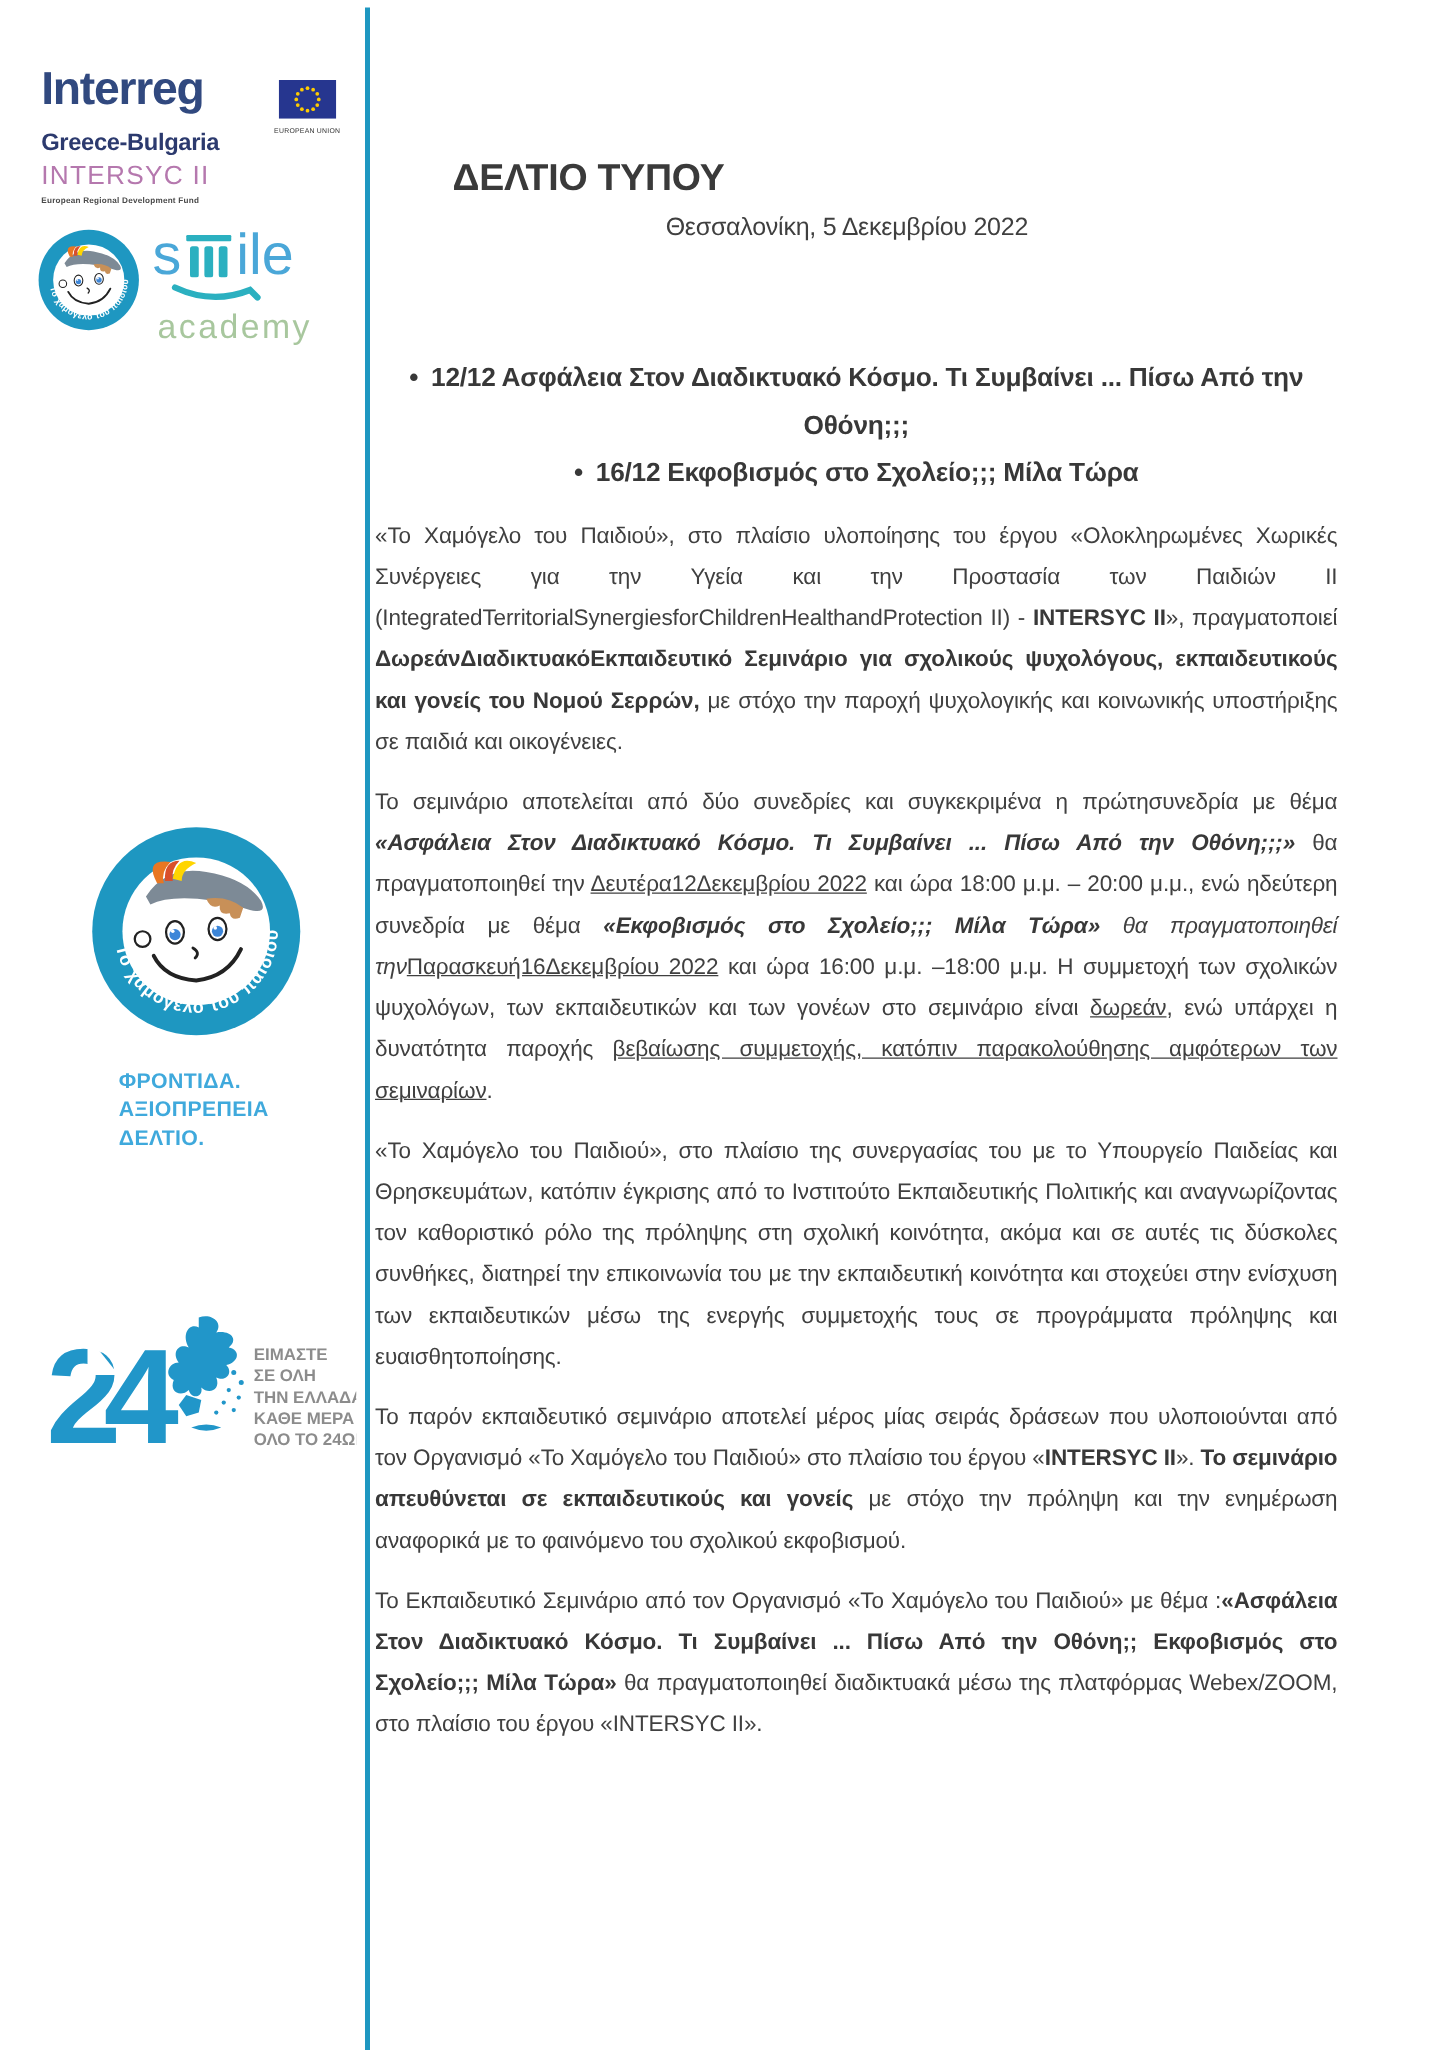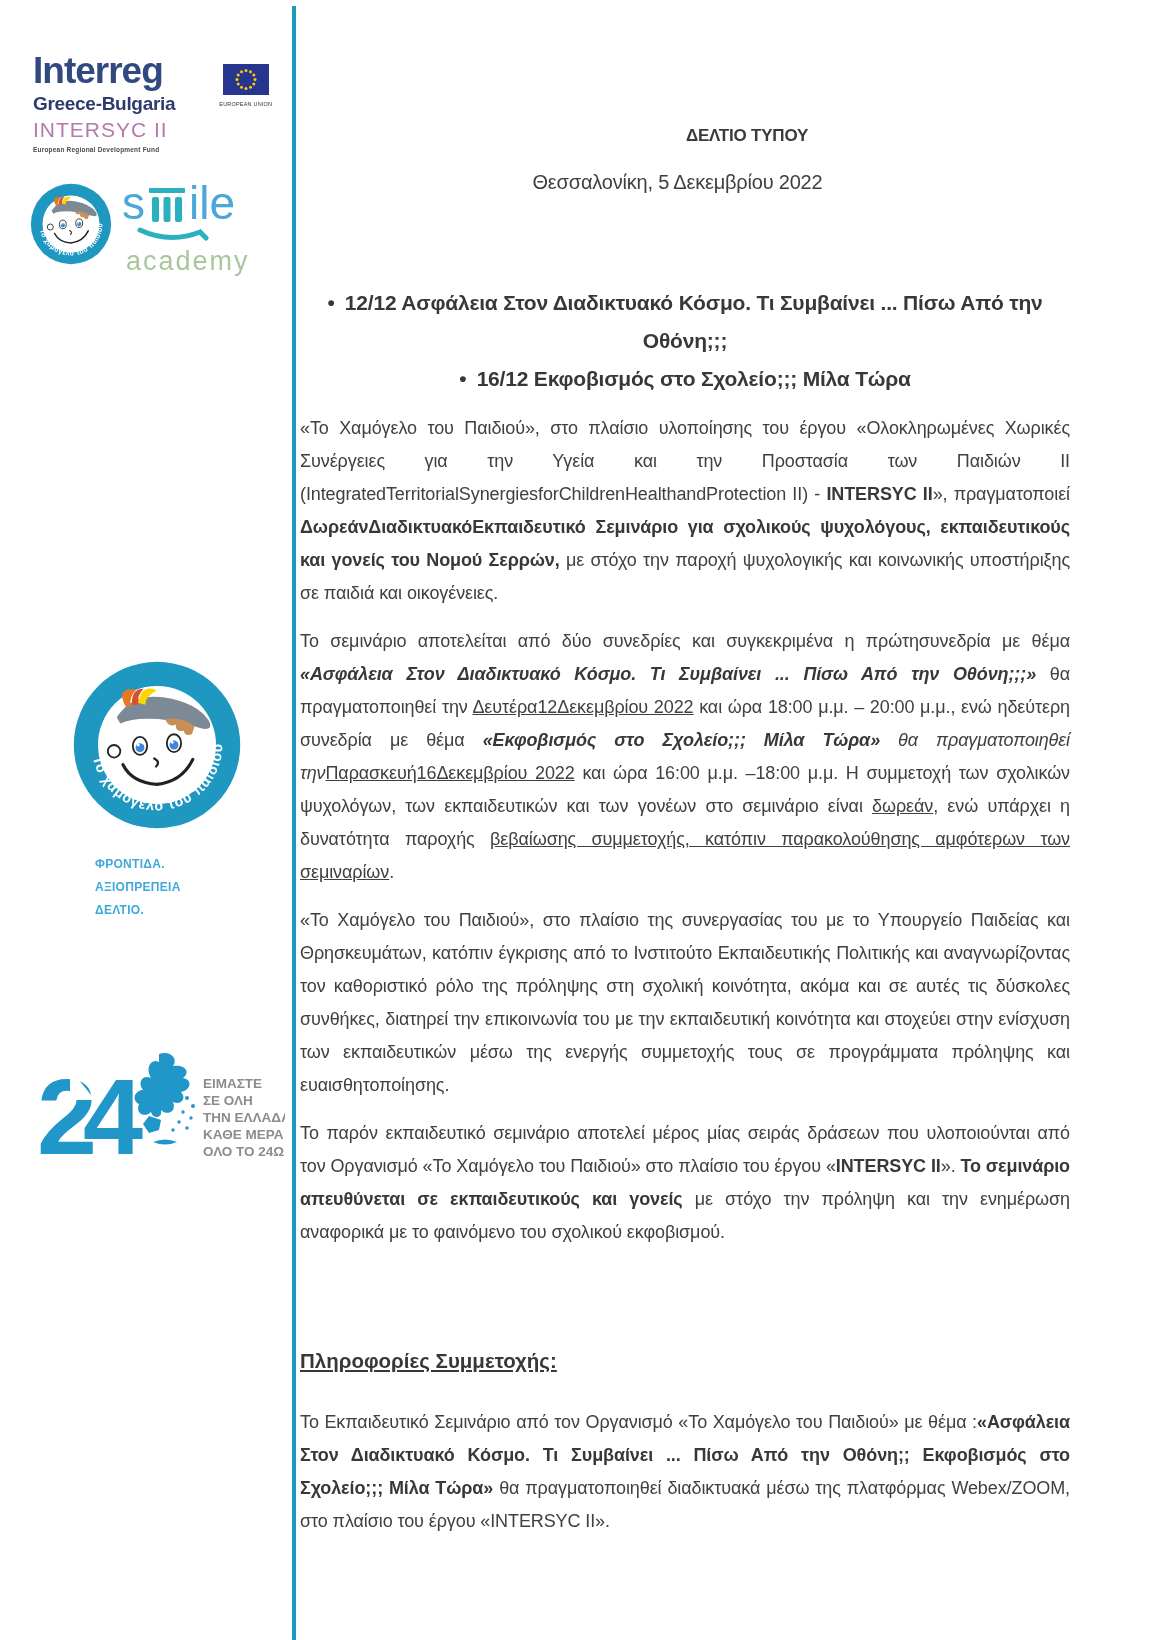--- a/index.html
+++ b/index.html
@@ -11,43 +11,43 @@
   .vrule{position:absolute;left:292px;top:6px;width:4px;height:1634px;
     background:var(--divider,#1e97c1);}
 
   
   .interreg{position:absolute;left:33px;top:52px;width:232px;}
   .ir-row{display:flex;align-items:flex-start;gap:36px;}
   .ir-text{flex:0 0 auto;}
   .ir-brand{font-size:37px;font-weight:bold;letter-spacing:-1px;line-height:1;
     color:var(--interreg-blue,#31497f);}
   .ir-program{font-size:19px;font-weight:bold;color:var(--interreg-dark,#2c3a6e);
-    margin-top:4px;letter-spacing:-0.3px;}
+    margin-top:15px;letter-spacing:-0.3px;}
   .ir-project{font-size:21px;color:var(--intersyc-purple,#b578ae);margin-top:3px;letter-spacing:1px;}
   .ir-fund{font-size:6.5px;font-weight:bold;color:#4a4a4a;margin-top:4px;letter-spacing:0.2px;}
   .eu{margin-left:8px;margin-top:12px;text-align:center;flex:0 0 auto;}
   .eu-label{font-size:5.5px;color:#333;margin-top:2px;letter-spacing:0.2px;}
 
   .smile{position:absolute;left:30px;top:183px;display:flex;align-items:flex-start;}
   .smile-word{margin-left:10px;}
   .smile-line{display:flex;align-items:flex-end;font-size:46px;line-height:0.9;
     color:var(--smile-blue,#4aa7d8);}
   .smile-line .temple{margin:0 2px 2px 2px;}
   .swoosh{display:block;margin:2px 0 0 14px;}
   .academy{font-size:27px;color:var(--academy-green,#a8c79e);letter-spacing:2px;margin:2px 0 0 4px;}
 
   .hamogelo-big{position:absolute;left:72px;top:660px;}
-  .values{position:absolute;left:95px;top:853px;font-size:12px;font-weight:600;
+  .values{position:absolute;left:95px;top:853px;font-size:17px;font-weight:600;
     color:var(--values-blue,#3fa9dc);line-height:23px;letter-spacing:0.3px;}
 
   .always{position:absolute;left:35px;top:1036px;}
 
   
-  .kicker{position:absolute;left:362px;top:126px;width:770px;text-align:center;
-    font-size:17px;font-weight:bold;color:#3a3a3a;letter-spacing:-0.2px;}
+  .kicker{position:absolute;left:362px;top:126px;width:770px;text-align:left;
+    font-size:30px;font-weight:bold;color:#3a3a3a;letter-spacing:-0.2px;}
   .dateline{position:absolute;left:300px;top:171px;width:755px;text-align:center;
     font-size:20px;color:#3f3f3f;letter-spacing:-0.2px;}
   .doc{position:absolute;left:300px;top:254px;width:770px;}
   .doc-title{font-size:21px;font-weight:bold;text-align:center;margin:0 auto;width:752px;
     line-height:1.62;color:#383838;letter-spacing:-0.2px;}
   .bullets{margin:30px 0 2px;padding:0;list-style:none;text-align:center;font-weight:bold;
     font-size:21px;line-height:1.8;color:#383838;letter-spacing:-0.2px;}
   .bullets li::before{content:"\2022\2002";}
   .para{font-size:18px;line-height:33px;text-align:justify;margin:15px 0 0;
     letter-spacing:-0.1px;color:#404040;}
@@ -222,17 +222,16 @@
     <ul class="bullets">
       <li>12/12 Ασφάλεια Στον Διαδικτυακό Κόσμο. Τι Συμβαίνει ... Πίσω Από την Οθόνη;;;</li>
       <li>16/12 Εκφοβισμός  στο Σχολείο;;; Μίλα Τώρα</li>
     </ul>
 
     <p class="para"><span>«Το Χαμόγελο του Παιδιού», στο πλαίσιο υλοποίησης του έργου «Ολοκληρωμένες Χωρικές Συνέργειες για την Υγεία και την Προστασία των Παιδιών II (IntegratedTerritorialSynergiesforChildrenHealthandProtection II) - </span><span class="b">INTERSYC II</span><span>», πραγματοποιεί </span><span class="b">ΔωρεάνΔιαδικτυακόΕκπαιδευτικό Σεμινάριο για σχολικούς ψυχολόγους, εκπαιδευτικούς και γονείς του Νομού Σερρών,</span><span> με στόχο την παροχή ψυχολογικής και κοινωνικής υποστήριξης σε παιδιά και οικογένειες.</span></p>
     <p class="para"><span>Το σεμινάριο αποτελείται από δύο συνεδρίες και συγκεκριμένα η πρώτησυνεδρία με θέμα </span><span class="b i">«Ασφάλεια Στον Διαδικτυακό Κόσμο. Τι Συμβαίνει ... Πίσω Από την Οθόνη;;;»</span><span>  θα πραγματοποιηθεί την </span><span class="u">Δευτέρα12Δεκεμβρίου 2022</span><span> και ώρα 18:00 μ.μ. – 20:00 μ.μ., ενώ ηδεύτερη συνεδρία με θέμα </span><span class="b i">«Εκφοβισμός στο Σχολείο;;; Μίλα Τώρα»</span><span class="i"> θα πραγματοποιηθεί την</span><span class="u">Παρασκευή16Δεκεμβρίου 2022</span><span> και ώρα 16:00 μ.μ. –18:00 μ.μ. Η συμμετοχή των σχολικών ψυχολόγων, των εκπαιδευτικών και των γονέων στο σεμινάριο είναι </span><span class="u">δωρεάν</span><span>, ενώ υπάρχει η δυνατότητα παροχής </span><span class="u">βεβαίωσης συμμετοχής, κατόπιν παρακολούθησης αμφότερων των σεμιναρίων</span><span>.</span></p>
     <p class="para"><span>«Το Χαμόγελο του Παιδιού», στο πλαίσιο της συνεργασίας του με το Υπουργείο Παιδείας και Θρησκευμάτων, κατόπιν έγκρισης από το Ινστιτούτο Εκπαιδευτικής Πολιτικής και αναγνωρίζοντας τον καθοριστικό ρόλο της πρόληψης στη σχολική κοινότητα, ακόμα και σε αυτές τις δύσκολες συνθήκες, διατηρεί την επικοινωνία του με την εκπαιδευτική κοινότητα και στοχεύει στην ενίσχυση των εκπαιδευτικών μέσω της ενεργής συμμετοχής τους σε προγράμματα πρόληψης και ευαισθητοποίησης.</span></p>
     <p class="para"><span>Το παρόν εκπαιδευτικό σεμινάριο αποτελεί μέρος μίας σειράς δράσεων που υλοποιούνται από τον Οργανισμό «Το Χαμόγελο του Παιδιού» στο πλαίσιο του έργου «</span><span class="b">INTERSYC II</span><span>».  </span><span class="b">Το σεμινάριο απευθύνεται σε εκπαιδευτικούς και γονείς</span><span> με στόχο την πρόληψη και την ενημέρωση αναφορικά με το φαινόμενο του σχολικού εκφοβισμού.</span></p>
 
-    <h2 class="info-heading">Πληροφορίες Συμμετοχής:</h2>
     <p class="para"><span>Το Εκπαιδευτικό Σεμινάριο από τον Οργανισμό «Το  Χαμόγελο του Παιδιού» με θέμα :</span><span class="b">«Ασφάλεια Στον Διαδικτυακό Κόσμο. Τι Συμβαίνει ... Πίσω Από την Οθόνη;; Εκφοβισμός  στο Σχολείο;;; Μίλα Τώρα»</span><span>  θα πραγματοποιηθεί διαδικτυακά μέσω  της πλατφόρμας Webex/ZOOM, στο πλαίσιο του έργου «INTERSYC II».</span></p>
   </main>
 
 </div>
 
 </body></html>

